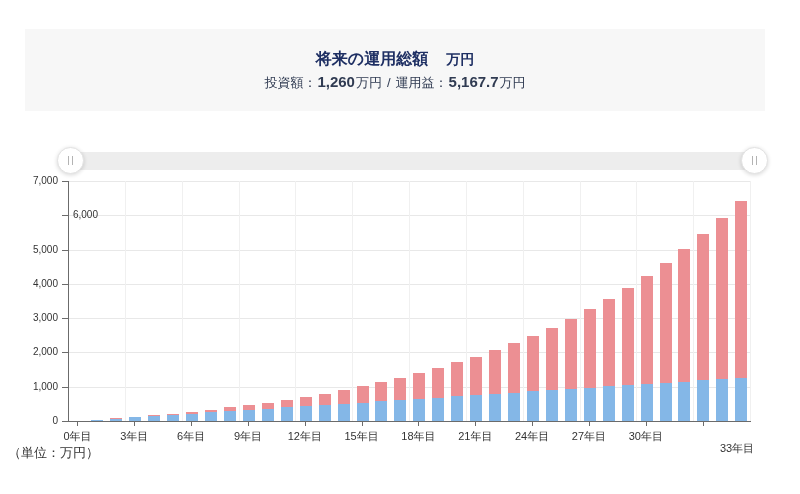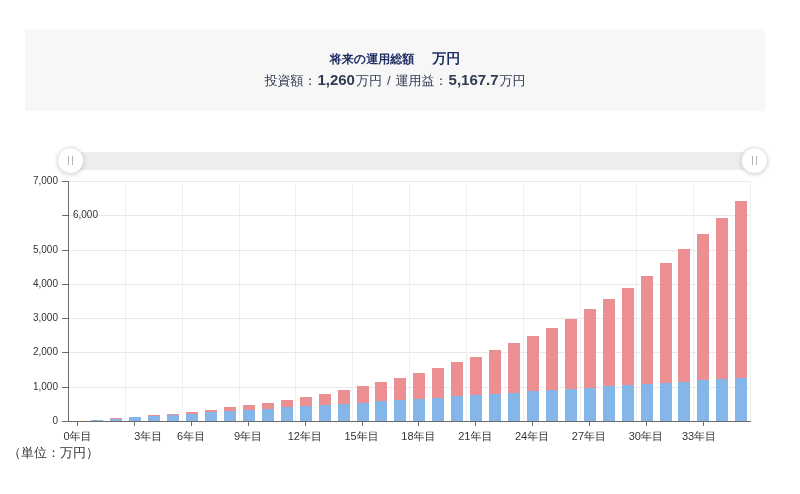--- a/index.html
+++ b/index.html
@@ -2,21 +2,21 @@
 <html><head>
 <meta charset="utf-8">
 <style>
   html,body{margin:0;padding:0;background:#fff;}
   #page{position:relative;width:800px;height:494px;background:#ffffff;overflow:hidden;
         font-family:"Liberation Sans","DejaVu Sans",sans-serif;}
   
   .summary{position:absolute;left:25px;top:29px;width:740px;height:82px;background:#f7f7f7;
            display:flex;flex-direction:column;align-items:center;justify-content:center;}
   .sum-line1{display:flex;align-items:baseline;color:#1e2f63;}
-  .sum-title{font-size:12px;font-weight:bold;margin-right:12px;}
+  .sum-title{font-size:16px;font-weight:bold;margin-right:12px;}
   .sum-total{font-size:34px;font-weight:bold;letter-spacing:.5px;}
   .sum-unit{font-size:14px;font-weight:bold;margin-left:6px;}
   .sum-line2{margin-top:3px;font-size:13px;color:#303b52;display:flex;align-items:baseline;}
   .sum-line2 b{font-size:15px;margin:0 1px;}
   .sum-sep{margin:0 5px;}
   
   .slider-track{position:absolute;left:70px;top:152px;width:685px;height:18px;background:#ededed;border-radius:3px;}
   .slider-handle{position:absolute;top:147px;width:27px;height:27px;border-radius:50%;background:#fff;
                  border:1px solid #e2e2e2;box-shadow:0 1px 4px rgba(0,0,0,.16);
                  display:flex;align-items:center;justify-content:center;gap:3px;box-sizing:border-box;}
@@ -367,37 +367,37 @@
       <div class="ylabel" style="top: 277.857px;">4,000</div>
       <div class="ytick" style="top: 249.571px;"></div>
       <div class="ylabel" style="top: 243.571px;">5,000</div>
       <div class="ytick" style="top: 215.286px;"></div>
       <div class="ylabel" style="top: 209.286px; padding-left: 40px;">6,000</div>
       <div class="ytick" style="top: 181px;"></div>
       <div class="ylabel" style="top: 175px;">7,000</div>
       <div class="xtick" style="left: 77.4722px;"></div>
       <div class="xlabel" style="left: 77.4722px;">0年目</div>
       <div class="xtick" style="left: 134.306px;"></div>
-      <div class="xlabel" style="left: 134.306px; text-align: right;">3年目</div>
+      <div class="xlabel" style="left: 134.306px;">3年目</div>
       <div class="xtick" style="left: 191.139px;"></div>
       <div class="xlabel" style="left: 191.139px;">6年目</div>
       <div class="xtick" style="left: 247.972px;"></div>
       <div class="xlabel" style="left: 247.972px;">9年目</div>
       <div class="xtick" style="left: 304.806px;"></div>
       <div class="xlabel" style="left: 304.806px;">12年目</div>
       <div class="xtick" style="left: 361.639px;"></div>
       <div class="xlabel" style="left: 361.639px;">15年目</div>
       <div class="xtick" style="left: 418.472px;"></div>
       <div class="xlabel" style="left: 418.472px;">18年目</div>
       <div class="xtick" style="left: 475.306px;"></div>
       <div class="xlabel" style="left: 475.306px;">21年目</div>
       <div class="xtick" style="left: 532.139px;"></div>
       <div class="xlabel" style="left: 532.139px;">24年目</div>
       <div class="xtick" style="left: 588.972px;"></div>
       <div class="xlabel" style="left: 588.972px;">27年目</div>
       <div class="xtick" style="left: 645.806px;"></div>
       <div class="xlabel" style="left: 645.806px;">30年目</div>
       <div class="xtick" style="left: 702.639px;"></div>
-      <div class="xlabel" style="left: 699px;">33年目</div>
+      <div class="xlabel" style="left: 737px; margin-top: 12px;">33年目</div>
     </div>
   <div class="unit-note">（単位：万円）</div>
 
 </div>
 
 </body></html>

